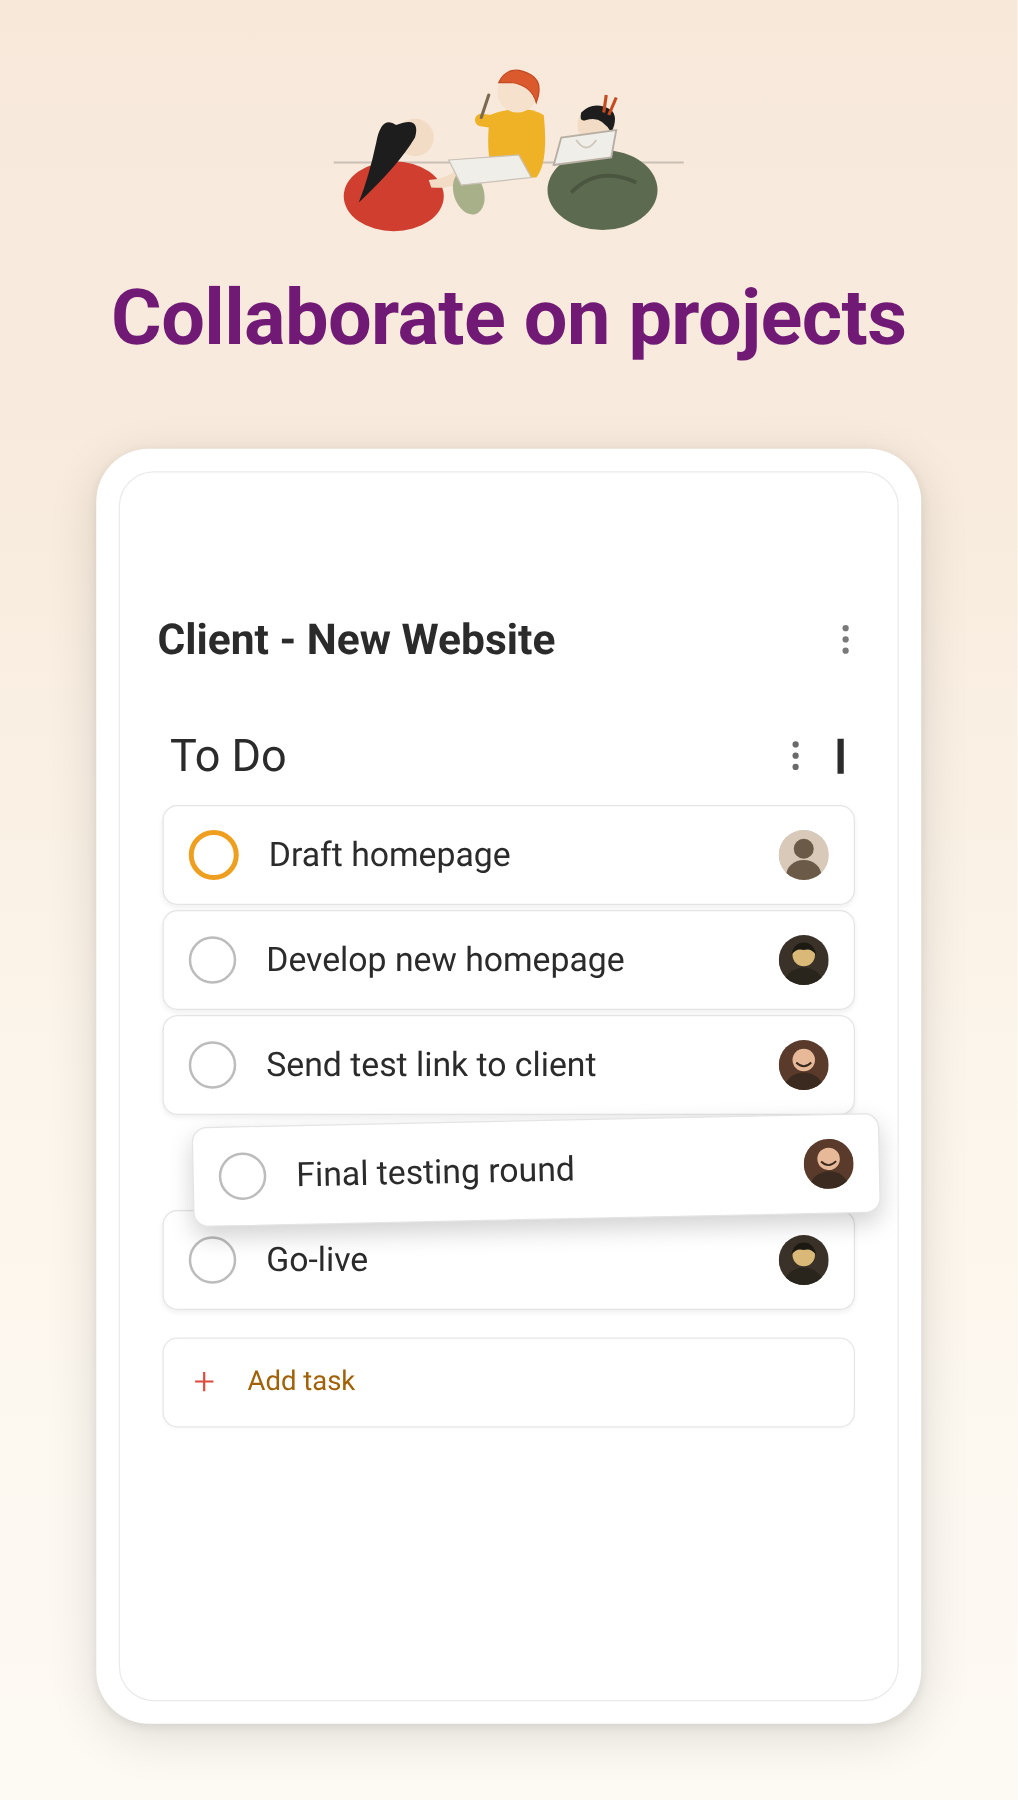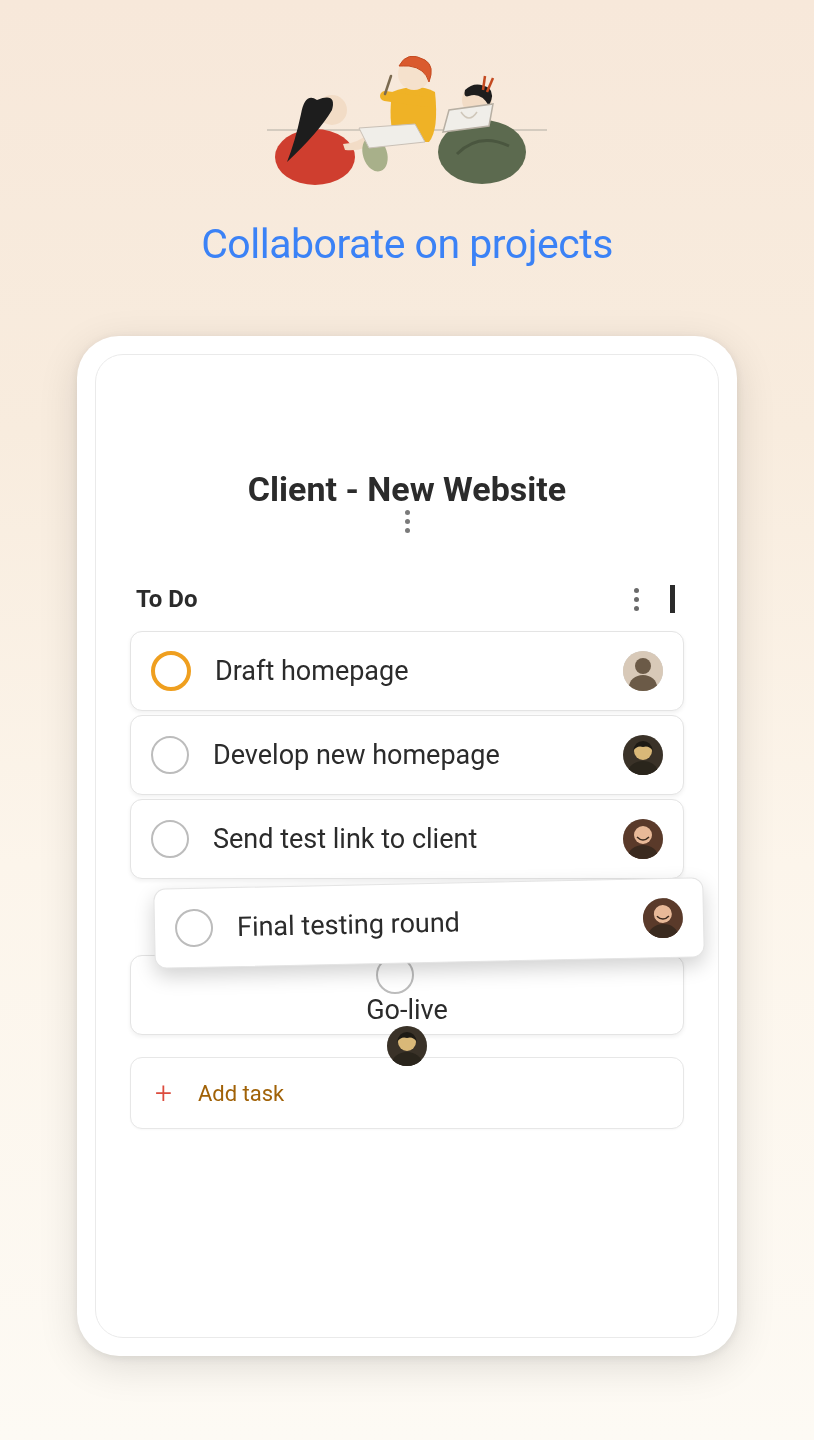--- a/index.html
+++ b/index.html
@@ -13,24 +13,24 @@
   }
   .illustration {
     margin-top: 32px;
     width: 300px;
     height: 160px;
     position: relative;
   }
   .heading {
     margin-top: 30px;
     text-align: center;
-    font-size: 41px;
-    font-weight: 400;
+    font-size: 62px;
+    font-weight: 700;
     line-height: 1.08;
-    color: #3b82f6;
+    color: #701a75;
     letter-spacing: -0.5px;
   }
   .phone {
     margin-top: 70px;
     width: 660px;
     height: 1020px;
     background: #ffffff;
     border-radius: 42px;
     box-shadow: 0 10px 40px rgba(0,0,0,0.12), 0 2px 8px rgba(0,0,0,0.08);
     padding: 18px;
@@ -45,21 +45,20 @@
     border: 1px solid #eaeaea;
     padding: 28px 0 0 0;
     overflow: hidden;
     position: relative;
   }
   .project-header {
     display: flex;
     align-items: center;
     justify-content: space-between;
     padding: 86px 30px 0 30px;
-    flex-direction: column;
   }
   .project-title {
     font-size: 34px;
     font-weight: 700;
     color: #2b2b2b;
   }
   .more-dots {
     width: 24px;
     height: 24px;
     display: flex;
@@ -72,22 +71,22 @@
   .more-dots span {
     width: 5px; height: 5px; border-radius: 50%; background: #7a7a7a;
   }
   .section-header {
     display: flex;
     align-items: center;
     justify-content: space-between;
     padding: 52px 40px 18px 40px;
   }
   .section-title {
-    font-size: 24px;
-    font-weight: 700;
+    font-size: 36px;
+    font-weight: 400;
     color: #2b2b2b;
   }
   .section-more {
     display: flex; align-items: center; gap: 22px;
   }
   .section-more .more-dots span { background:#6a6a6a; }
   .next-col-hint {
     width: 8px;
     height: 28px;
     border-left: 5px solid #2b2b2b;
@@ -140,21 +139,20 @@
     transform: rotate(-1.2deg);
     box-shadow: 0 8px 20px rgba(0,0,0,0.18);
     z-index: 5;
     margin-bottom: 6px;
   }
   .task-card.behind {
     position: relative;
     margin-top: -14px;
     z-index: 1;
     box-shadow: 0 2px 4px rgba(0,0,0,0.06);
-    flex-direction: column;
   }
   .add-task {
     background: #ffffff;
     border: 1px solid #e7e7e7;
     border-radius: 12px;
     height: 72px;
     display: flex;
     align-items: center;
     padding: 0 24px;
     margin: 22px 34px 0 34px;

